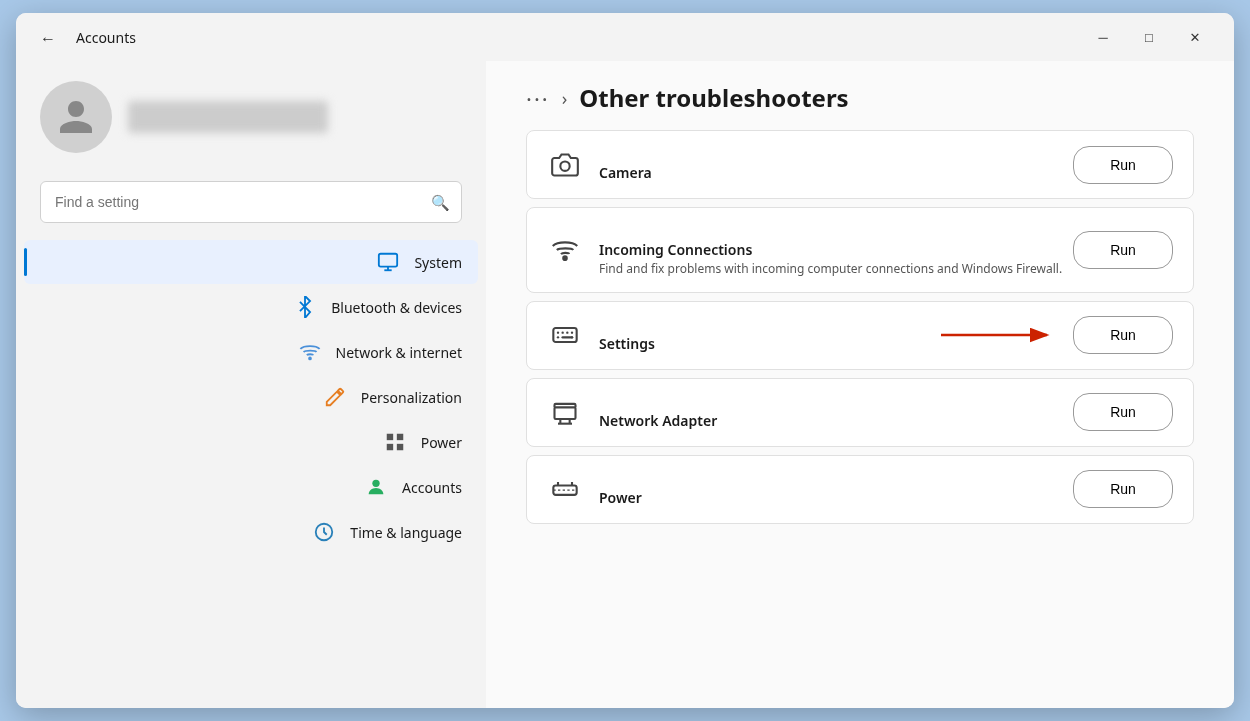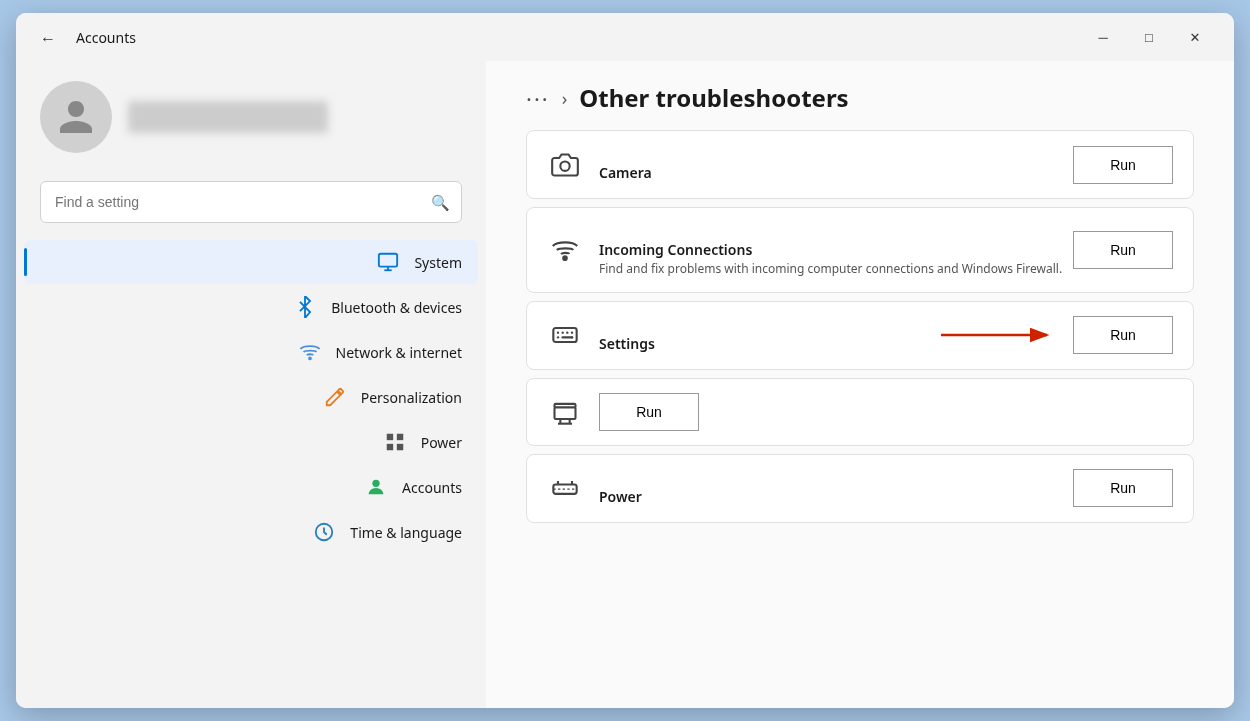--- a/index.html
+++ b/index.html
@@ -250,21 +250,21 @@
       align-items: center;
     }
     .arrow-svg {
       width: 120px;
       height: 24px;
     }
     .run-btn {
       min-width: 100px;
       height: 38px;
       border: 1.5px solid #999;
-      border-radius: 0;
+      border-radius: 16px;
       background: white;
       font-size: 14px;
       cursor: pointer;
       padding: 0 20px;
       flex-shrink: 0;
     }
     
     .icon-system { color: #0078d4; }
   </style>
 </head>
@@ -442,20 +442,23 @@
         <div class="troubleshooter-item">
           <div class="item-icon">
             <svg width="28" height="28" viewBox="0 0 24 24" fill="none" stroke="#444" stroke-width="1.8">
               <rect x="3" y="8" width="18" height="10" rx="1"></rect>
               <line x1="8" y1="18" x2="8" y2="22"></line>
               <line x1="16" y1="18" x2="16" y2="22"></line>
               <line x1="6" y1="22" x2="18" y2="22"></line>
               <path d="M3 8V6a1 1 0 0 1 1-1h16a1 1 0 0 1 1 1v2"></path>
             </svg>
           </div>
+          <div class="item-content">
+            <div class="item-title">Network Adapter</div>
+          </div>
           <button class="run-btn">Run</button>
         </div>
 
         <div class="troubleshooter-item">
           <div class="item-icon">
             <svg width="28" height="28" viewBox="0 0 24 24" fill="none" stroke="#444" stroke-width="1.8">
               <rect x="2" y="9" width="20" height="8" rx="2"></rect>
               <path d="M6 9V6"></path>
               <path d="M18 9V6"></path>
               <line x1="2" y1="13" x2="22" y2="13" stroke="#444" stroke-width="1" stroke-dasharray="2"></line>

